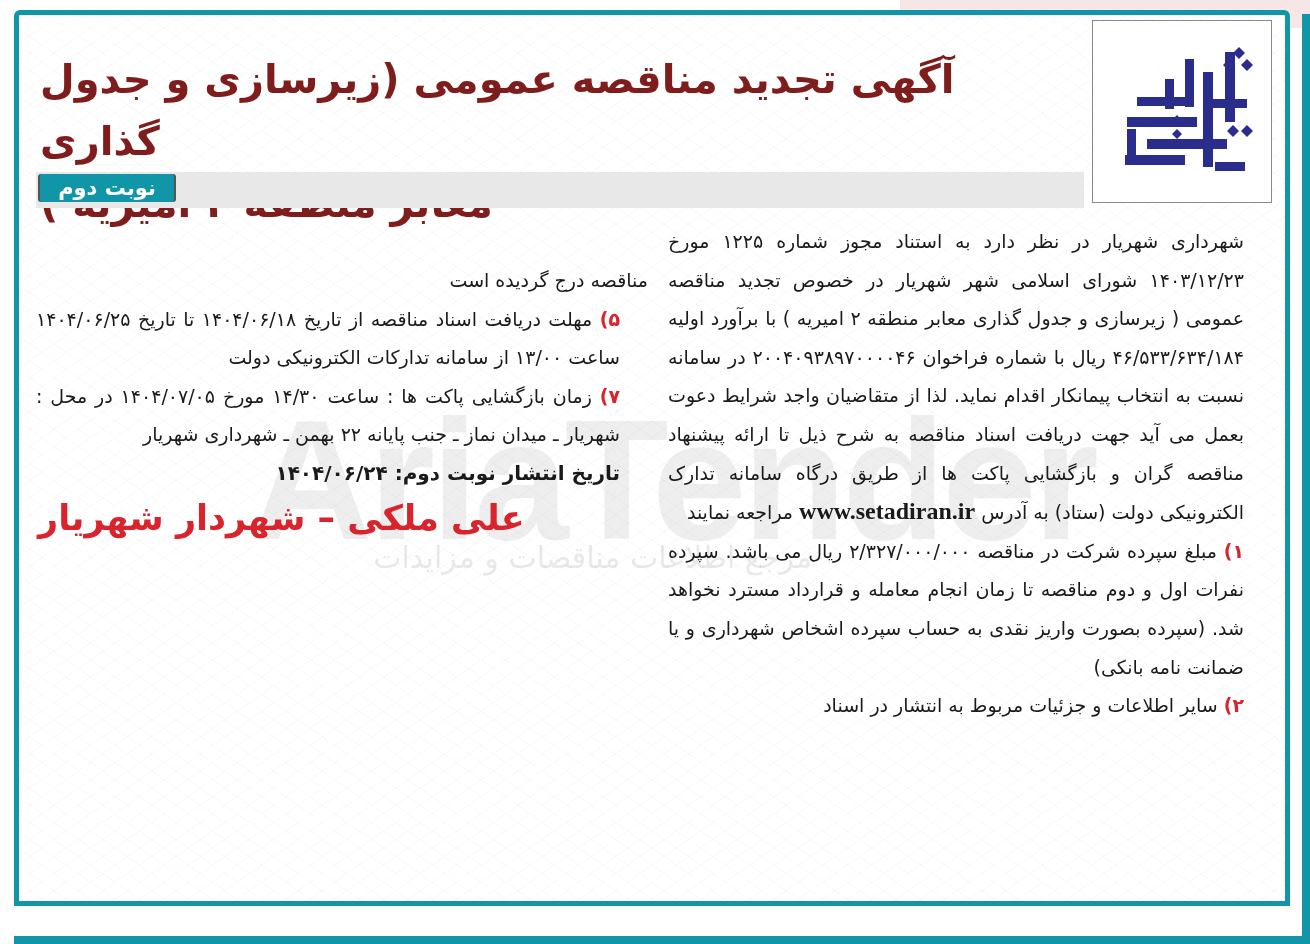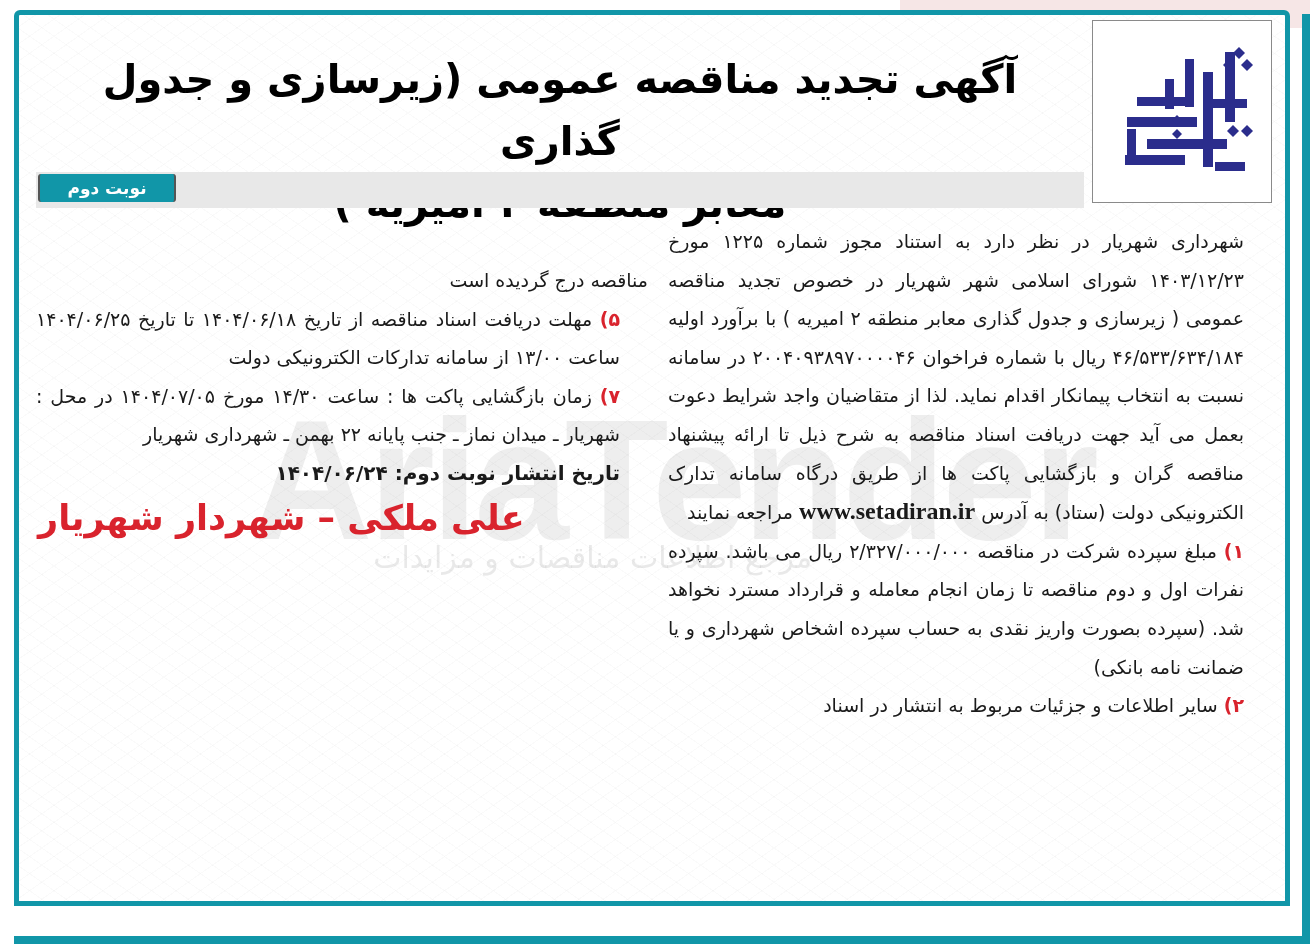--- a/index.html
+++ b/index.html
@@ -52,42 +52,42 @@
       background: #fff;
       box-sizing: border-box;
       display: flex;
       align-items: center;
       justify-content: center;
     }
     .title {
       position: absolute;
       left: 40px; top: 48px;
       width: 1040px;
-      text-align: center;
-      direction: rtl;
-      color: #000000;
+      text-align: left;
+      direction: rtl;
+      color: #7f1d1d;
       font-weight: bold;
       font-size: 40px;
       line-height: 62px;
       font-family: "DejaVu Sans", sans-serif;
     }
     .round-bar {
       position: absolute;
       left: 36px; top: 172px;
       width: 1048px; height: 36px;
       background: #e8e8e8;
     }
     .round-badge {
       position: absolute;
       left: 38px; top: 174px;
       width: 134px; height: 28px;
       background: #1196a8;
       color: #ffffff;
       font-weight: bold;
-      font-size: 17px;
+      font-size: 21px;
       line-height: 28px;
       text-align: center;
       direction: rtl;
       border-radius: 3px;
       border-left: 2px solid #555;
       border-right: 2px solid #555;
     }
     .col {
       position: absolute;
       direction: rtl;

